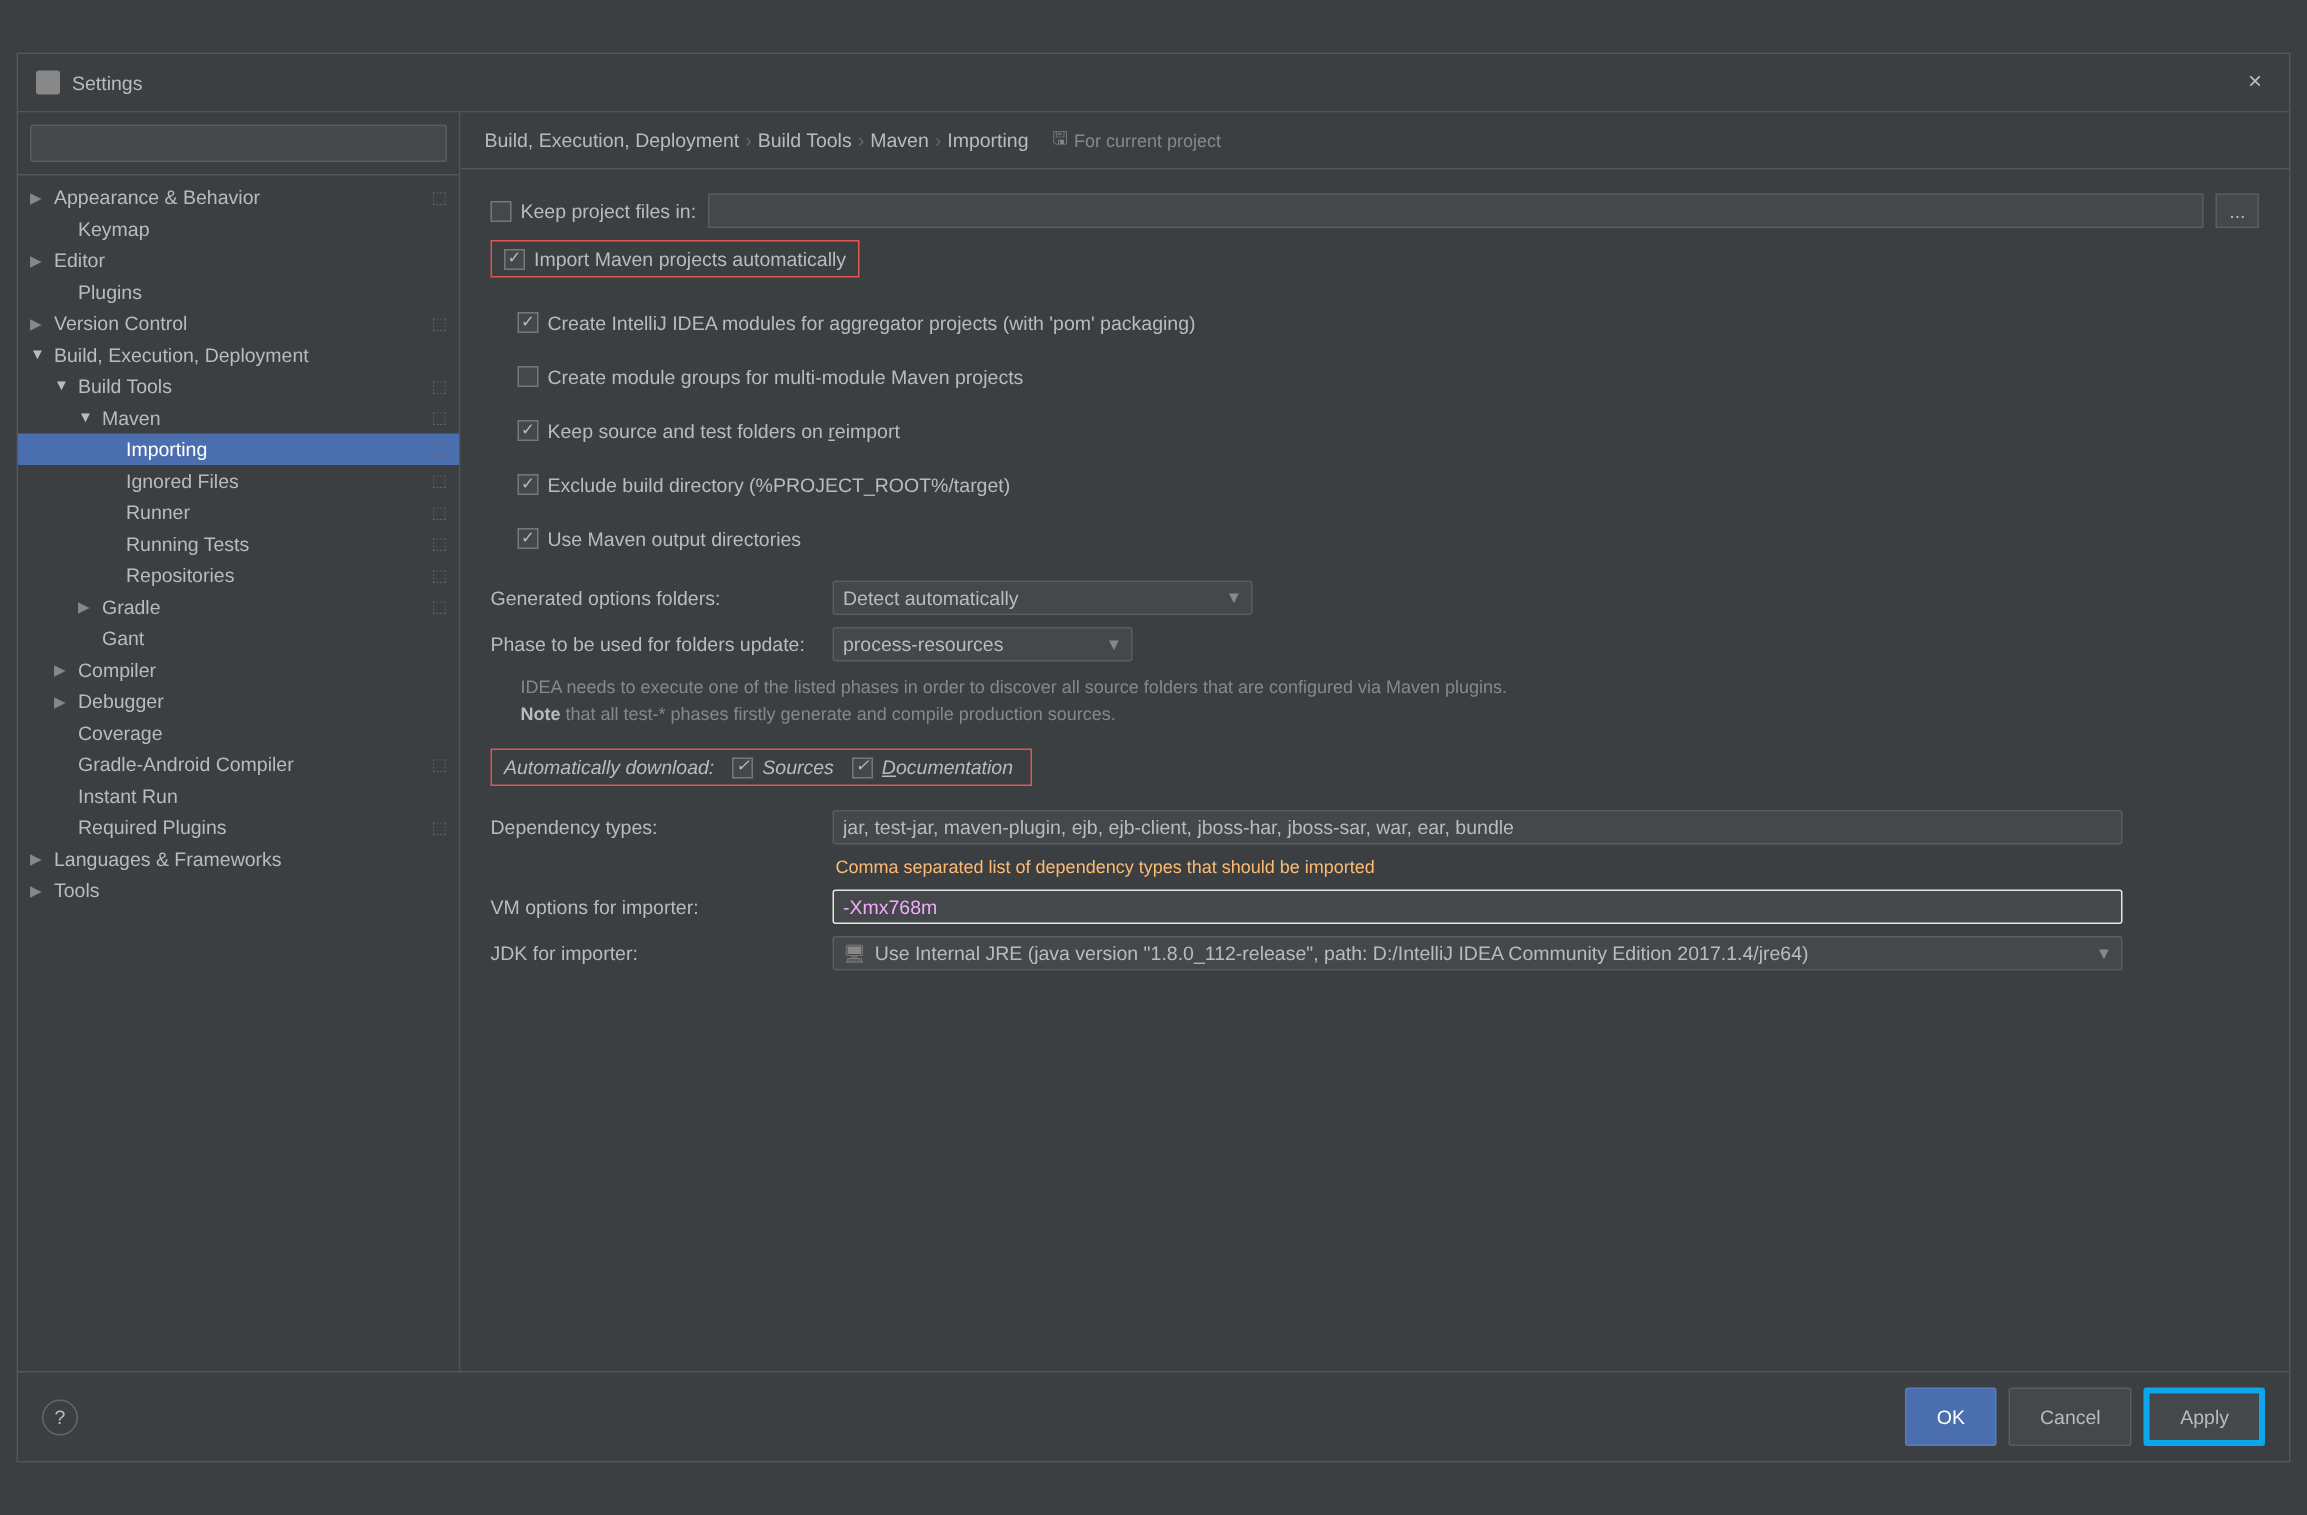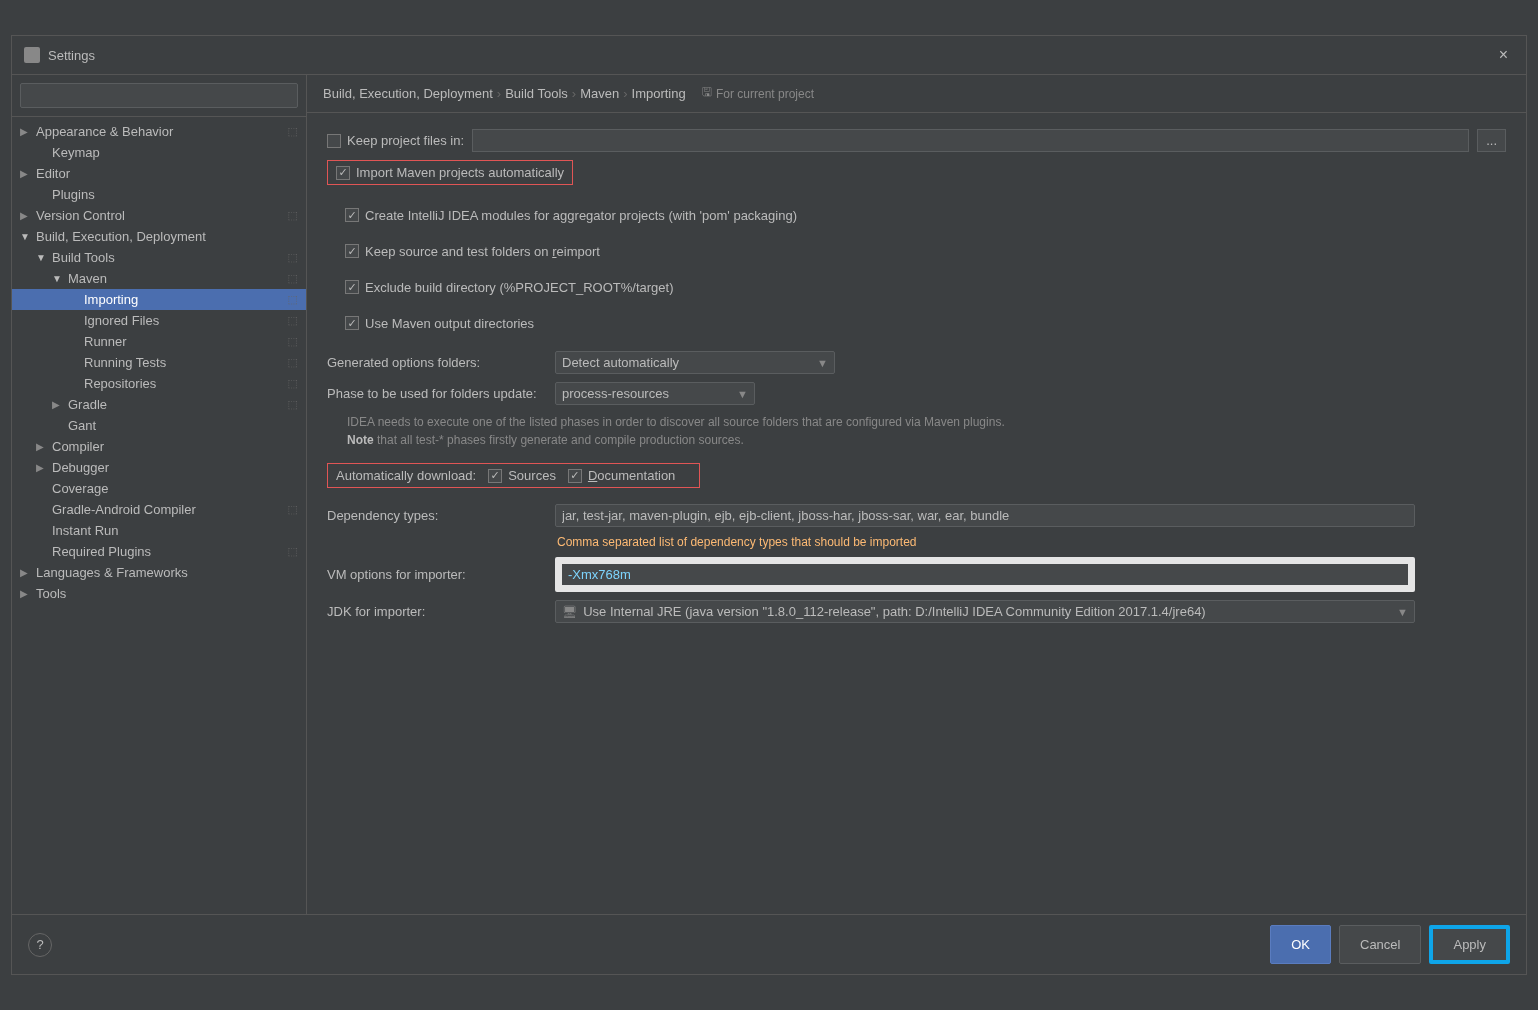--- a/index.html
+++ b/index.html
@@ -189,25 +189,26 @@
       border: 1px solid #e05555;
       padding: 4px 8px;
       display: inline-flex;
       align-items: center;
       gap: 6px;
       margin-bottom: 8px;
     }
     
     .auto-download-box {
       border: 1px solid #e05555;
-      padding: 4px 24px 4px 8px;
+      padding: 4px 12px 4px 8px;
       display: inline-flex;
       align-items: flex-end;
       gap: 12px;
       margin-bottom: 8px;
+      font-style: italic;
     }
     .field-row {
       display: flex;
       align-items: center;
       gap: 8px;
       margin-bottom: 8px;
     }
     .field-label {
       color: #bbbbbb;
       white-space: nowrap;
@@ -246,22 +247,22 @@
       color: #888;
       font-size: 12px;
       margin-bottom: 8px;
       padding-left: 20px;
       max-width: 900px;
       line-height: 1.5;
     }
     .note-text strong { color: #bbbbbb; }
     .vm-options-field {
       background: #45484a;
-      border: 7px solid #e5e5e5;
-      color: #7dd3fc;
+      border: 1px solid #e5e5e5;
+      color: #f0abfc;
       padding: 3px 6px;
       font-size: 13px;
       border-radius: 2px;
       width: 860px;
     }
     .jdk-dropdown {
       background: #45484a;
       border: 1px solid #5a5d5f;
       color: #bbbbbb;
       padding: 3px 6px;
@@ -538,20 +539,26 @@
           </div>
         </div>
 
         <div class="setting-row">
           <label class="checkbox-label">
             <div class="cb checked"></div>
             <span class="setting-label">Create IntelliJ IDEA modules for aggregator projects (with 'pom' packaging)</span>
           </label>
         </div>
 
+        <div class="setting-row">
+          <label class="checkbox-label">
+            <div class="cb unchecked"></div>
+            <span class="setting-label">Create module groups for multi-module Maven projects</span>
+          </label>
+        </div>
 
         <div class="setting-row">
           <label class="checkbox-label">
             <div class="cb checked"></div>
             <span class="setting-label">Keep source and test folders on <u>r</u>eimport</span>
           </label>
         </div>
 
         <div class="setting-row">
           <label class="checkbox-label">

